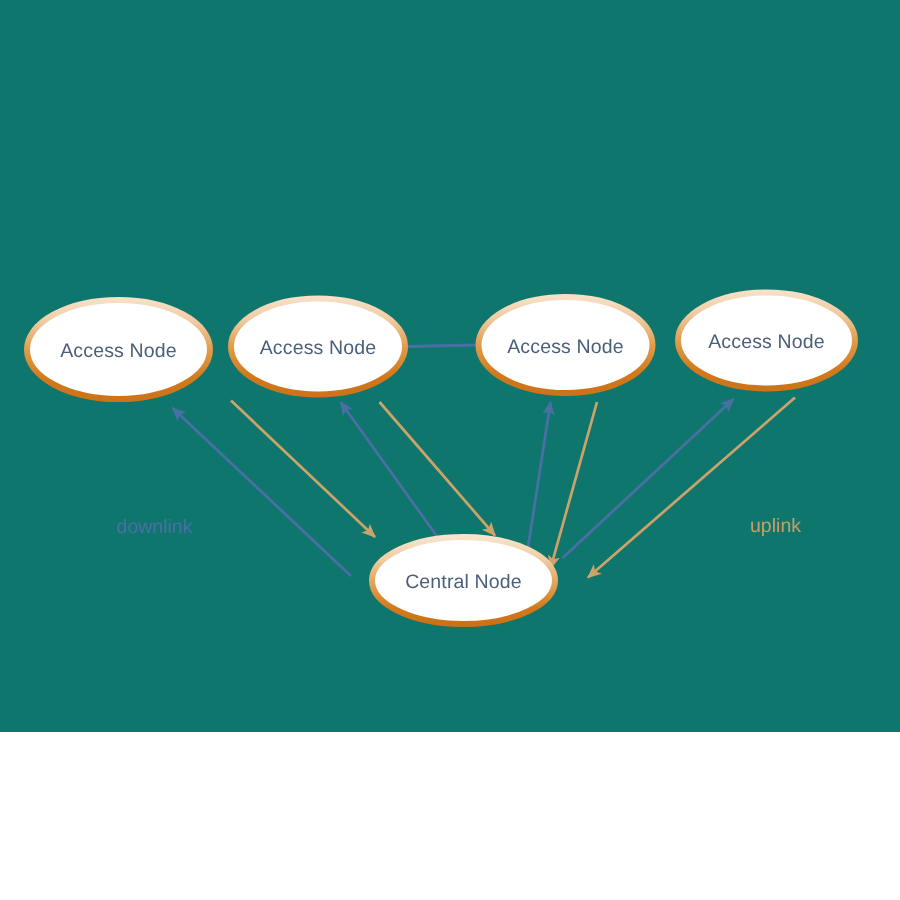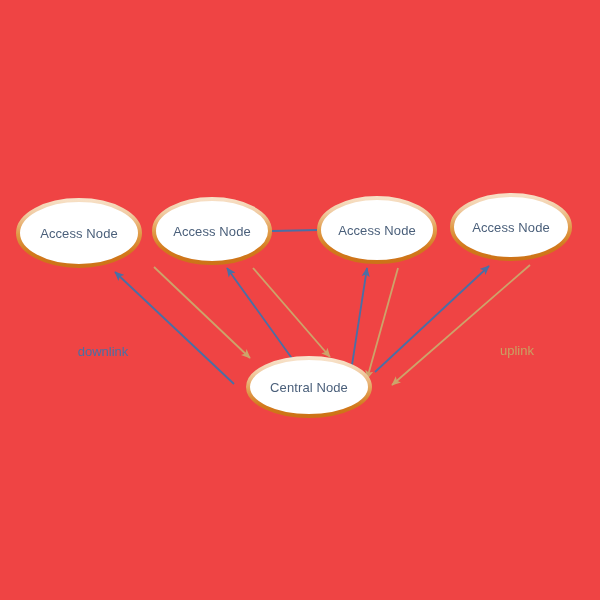--- a/index.html
+++ b/index.html
@@ -10,22 +10,22 @@
   }
   body {
     width: 600px;
     height: 600px;
     font-family: "Liberation Sans", sans-serif;
     overflow: hidden;
   }
   #diagram-root {
     position: relative;
     width: 600px;
-    height: 600px;
-    background: #ef4444;
+    height: 488px;
+    background: #0f766e;
   }
   #diagram-svg {
     position: absolute;
     top: 0;
     left: 0;
     width: 600px;
     height: 600px;
     display: block;
   }
   .node-label {

